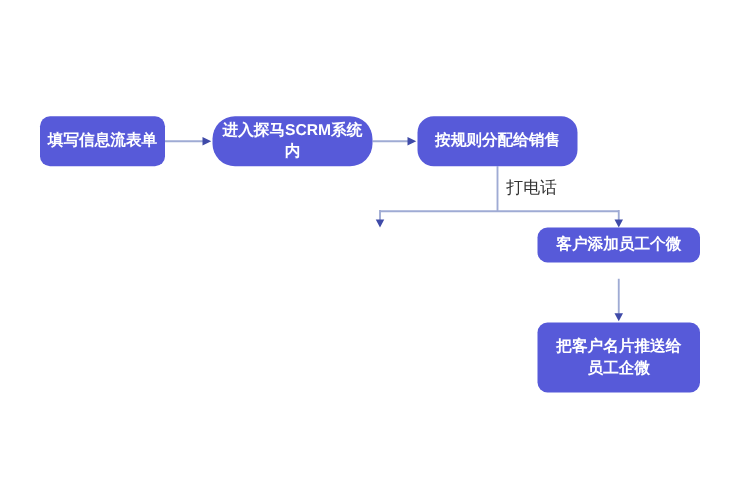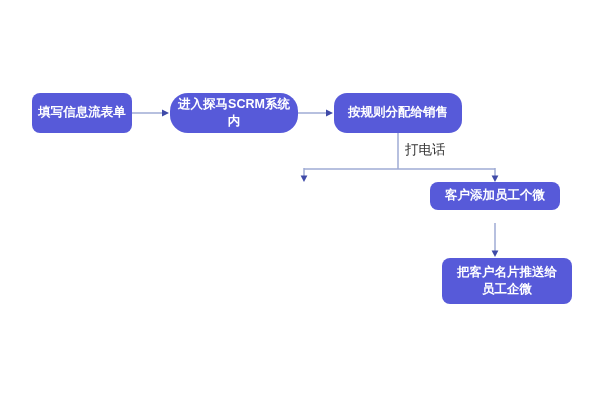--- a/index.html
+++ b/index.html
@@ -58,21 +58,21 @@
     font-weight: 500;
     color: var(--edge-label-text);
     white-space: nowrap;
   }
   
   .n1 { left: 32px;  top: 93px;  width: 100px; height: 40px; }
   .n2 { left: 170px; top: 93px;  width: 128px; height: 40px; border-radius: 18px; }
   .n3 { left: 334px; top: 93px;  width: 128px; height: 40px; border-radius: 13px; }
   .n4 { left: 239px; top: 182px; width: 132px; height: 44px; }
   .n5 { left: 430px; top: 182px; width: 130px; height: 28px; }
-  .n6 { left: 442px; top: 258px; width: 130px; height: 46px; }
+  .n6 { left: 430px; top: 258px; width: 130px; height: 56px; }
   .call-label { left: 405px; top: 141px; text-align: right; }
 </style>
 </head>
 <body>
 
 <div class="canvas">
 
   <svg class="connectors" viewBox="0 0 600 400" aria-hidden="true">
 
     <line class="edge-line" x1="132" y1="113" x2="163" y2="113"></line>

